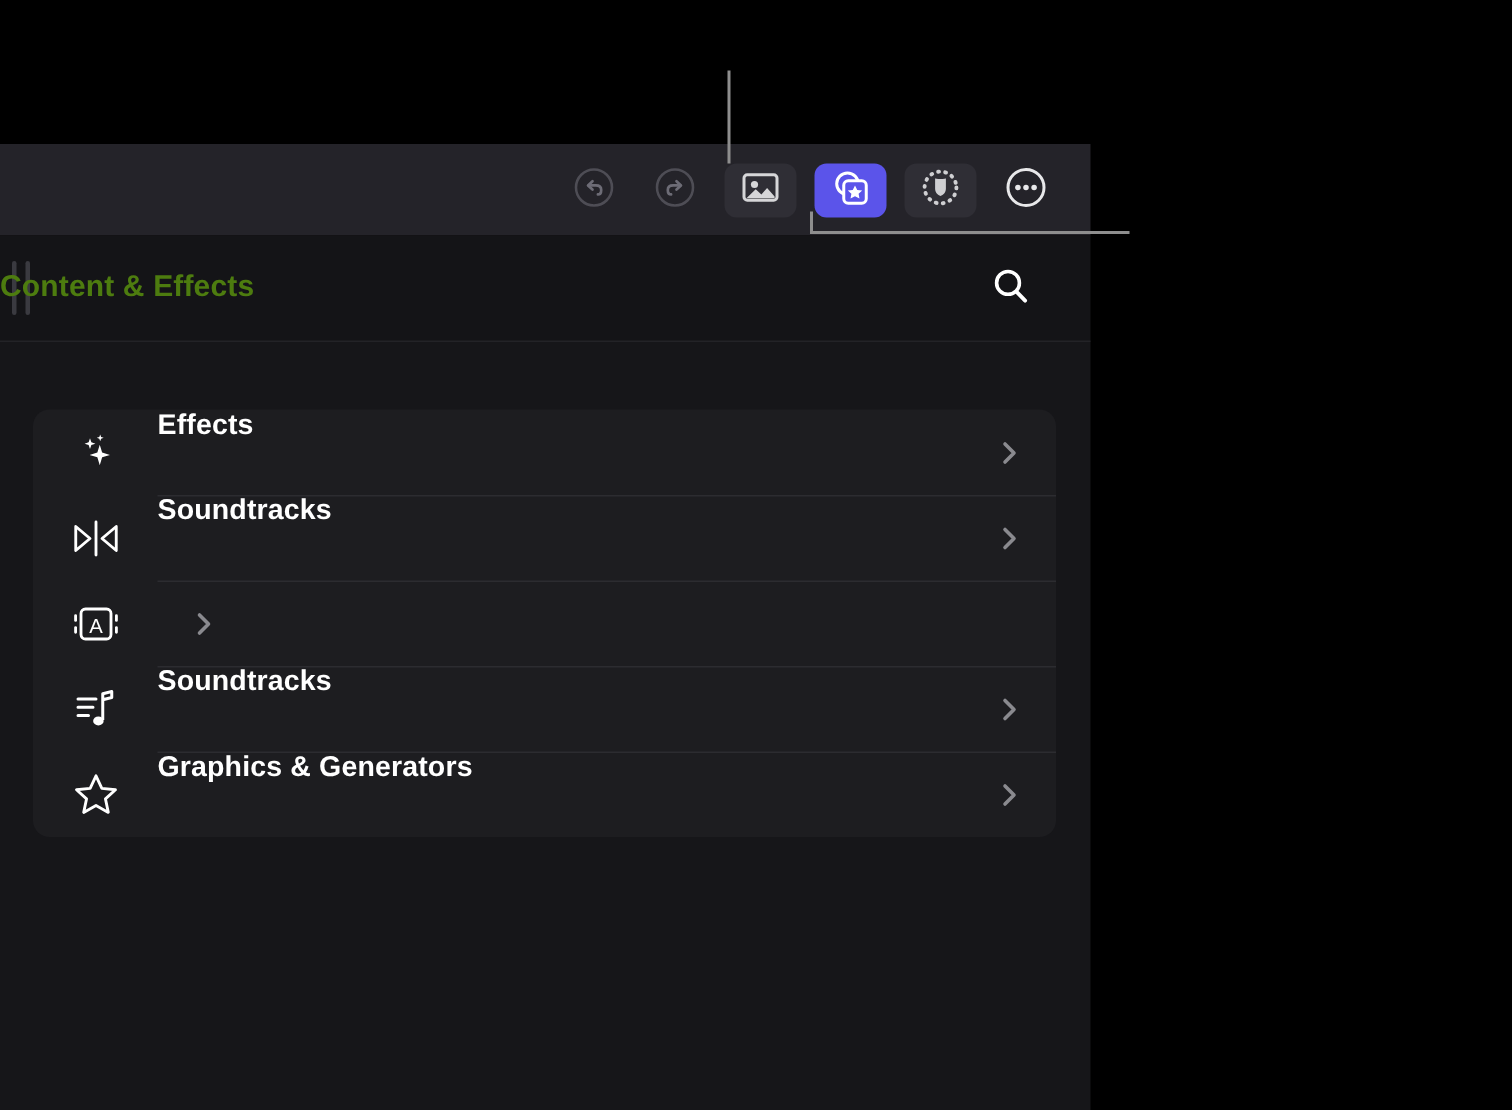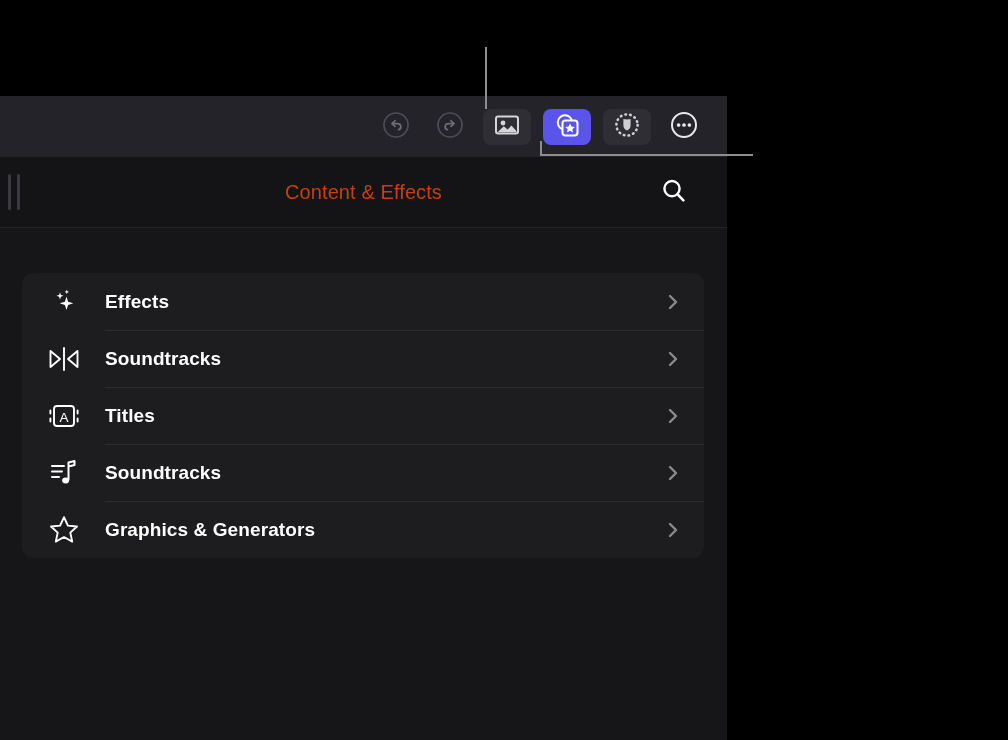--- a/index.html
+++ b/index.html
@@ -79,24 +79,24 @@
     height: 36px;
     background: #3a3a40;
     border-radius: 2px;
   }
   .panel-title {
     position: absolute;
     left: 0;
     right: 0;
     top: 50%;
     transform: translateY(-50%);
-    text-align: center;
-    color: #c2410c;
+    text-align: left;
+    color: #4d7c0f;
     font-size: 20px;
-    font-weight: normal;
+    font-weight: bold;
     letter-spacing: 0.1px;
   }
   .search-btn {
     position: absolute;
     right: 36px;
     top: 50%;
     transform: translateY(-50%);
     width: 34px;
     height: 34px;
     display: flex;
@@ -123,21 +123,20 @@
     top: 45px;
     width: 682px;
     background: #1d1d20;
     border-radius: 11px;
     overflow: hidden;
   }
   .row {
     position: relative;
     height: 57px;
     display: flex;
-    align-items: center;
     box-sizing: border-box;
     padding: 0 0 0 0;
   }
   .row + .row::before {
     content: "";
     position: absolute;
     left: 83px;
     right: 0;
     top: 0;
     height: 1px;
@@ -311,21 +310,20 @@
       </div>
 
       <div class="row">
         <div class="row-icon">
           <svg width="38" height="30" viewBox="0 0 38 30">
             <path d="M12 5 L26 5 A3 3 0 0 1 29 8 L29 22 A3 3 0 0 1 26 25 L12 25 A3 3 0 0 1 9 22 L9 8 A3 3 0 0 1 12 5 Z" fill="none" stroke="#ffffff" stroke-width="1.9"></path>
             <path d="M5.4 9.5 L5.4 12.6 M5.4 17.4 L5.4 20.5 M32.6 9.5 L32.6 12.6 M32.6 17.4 L32.6 20.5" stroke="#ffffff" stroke-width="1.9" stroke-linecap="round"></path>
             <text x="19" y="21" text-anchor="middle" fill="#ffffff" font-family="Liberation Sans, sans-serif" font-size="13.5" font-weight="normal">A</text>
           </svg>
         </div>
-        <div class="row-label">Titles</div>
         <div class="row-chevron">
           <svg width="20" height="20" viewBox="0 0 20 20">
             <path d="M7 4 L13 10 L7 16" fill="none" stroke="#8a8a8f" stroke-width="2.4" stroke-linecap="round" stroke-linejoin="round"></path>
           </svg>
         </div>
       </div>
 
       <div class="row">
         <div class="row-icon">
           <svg width="34" height="32" viewBox="0 0 34 32">

